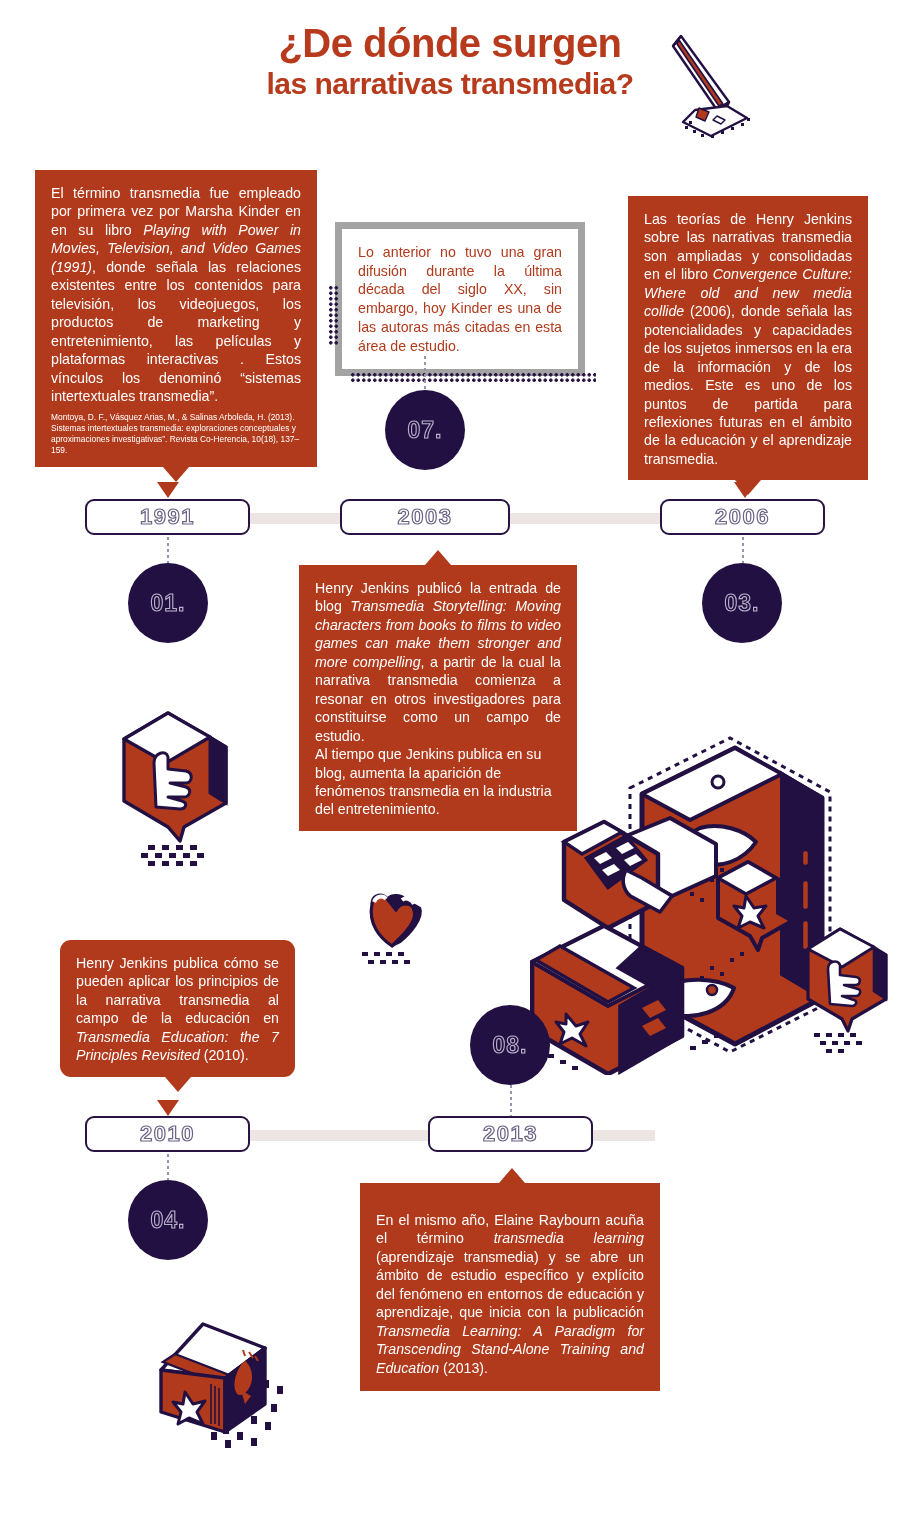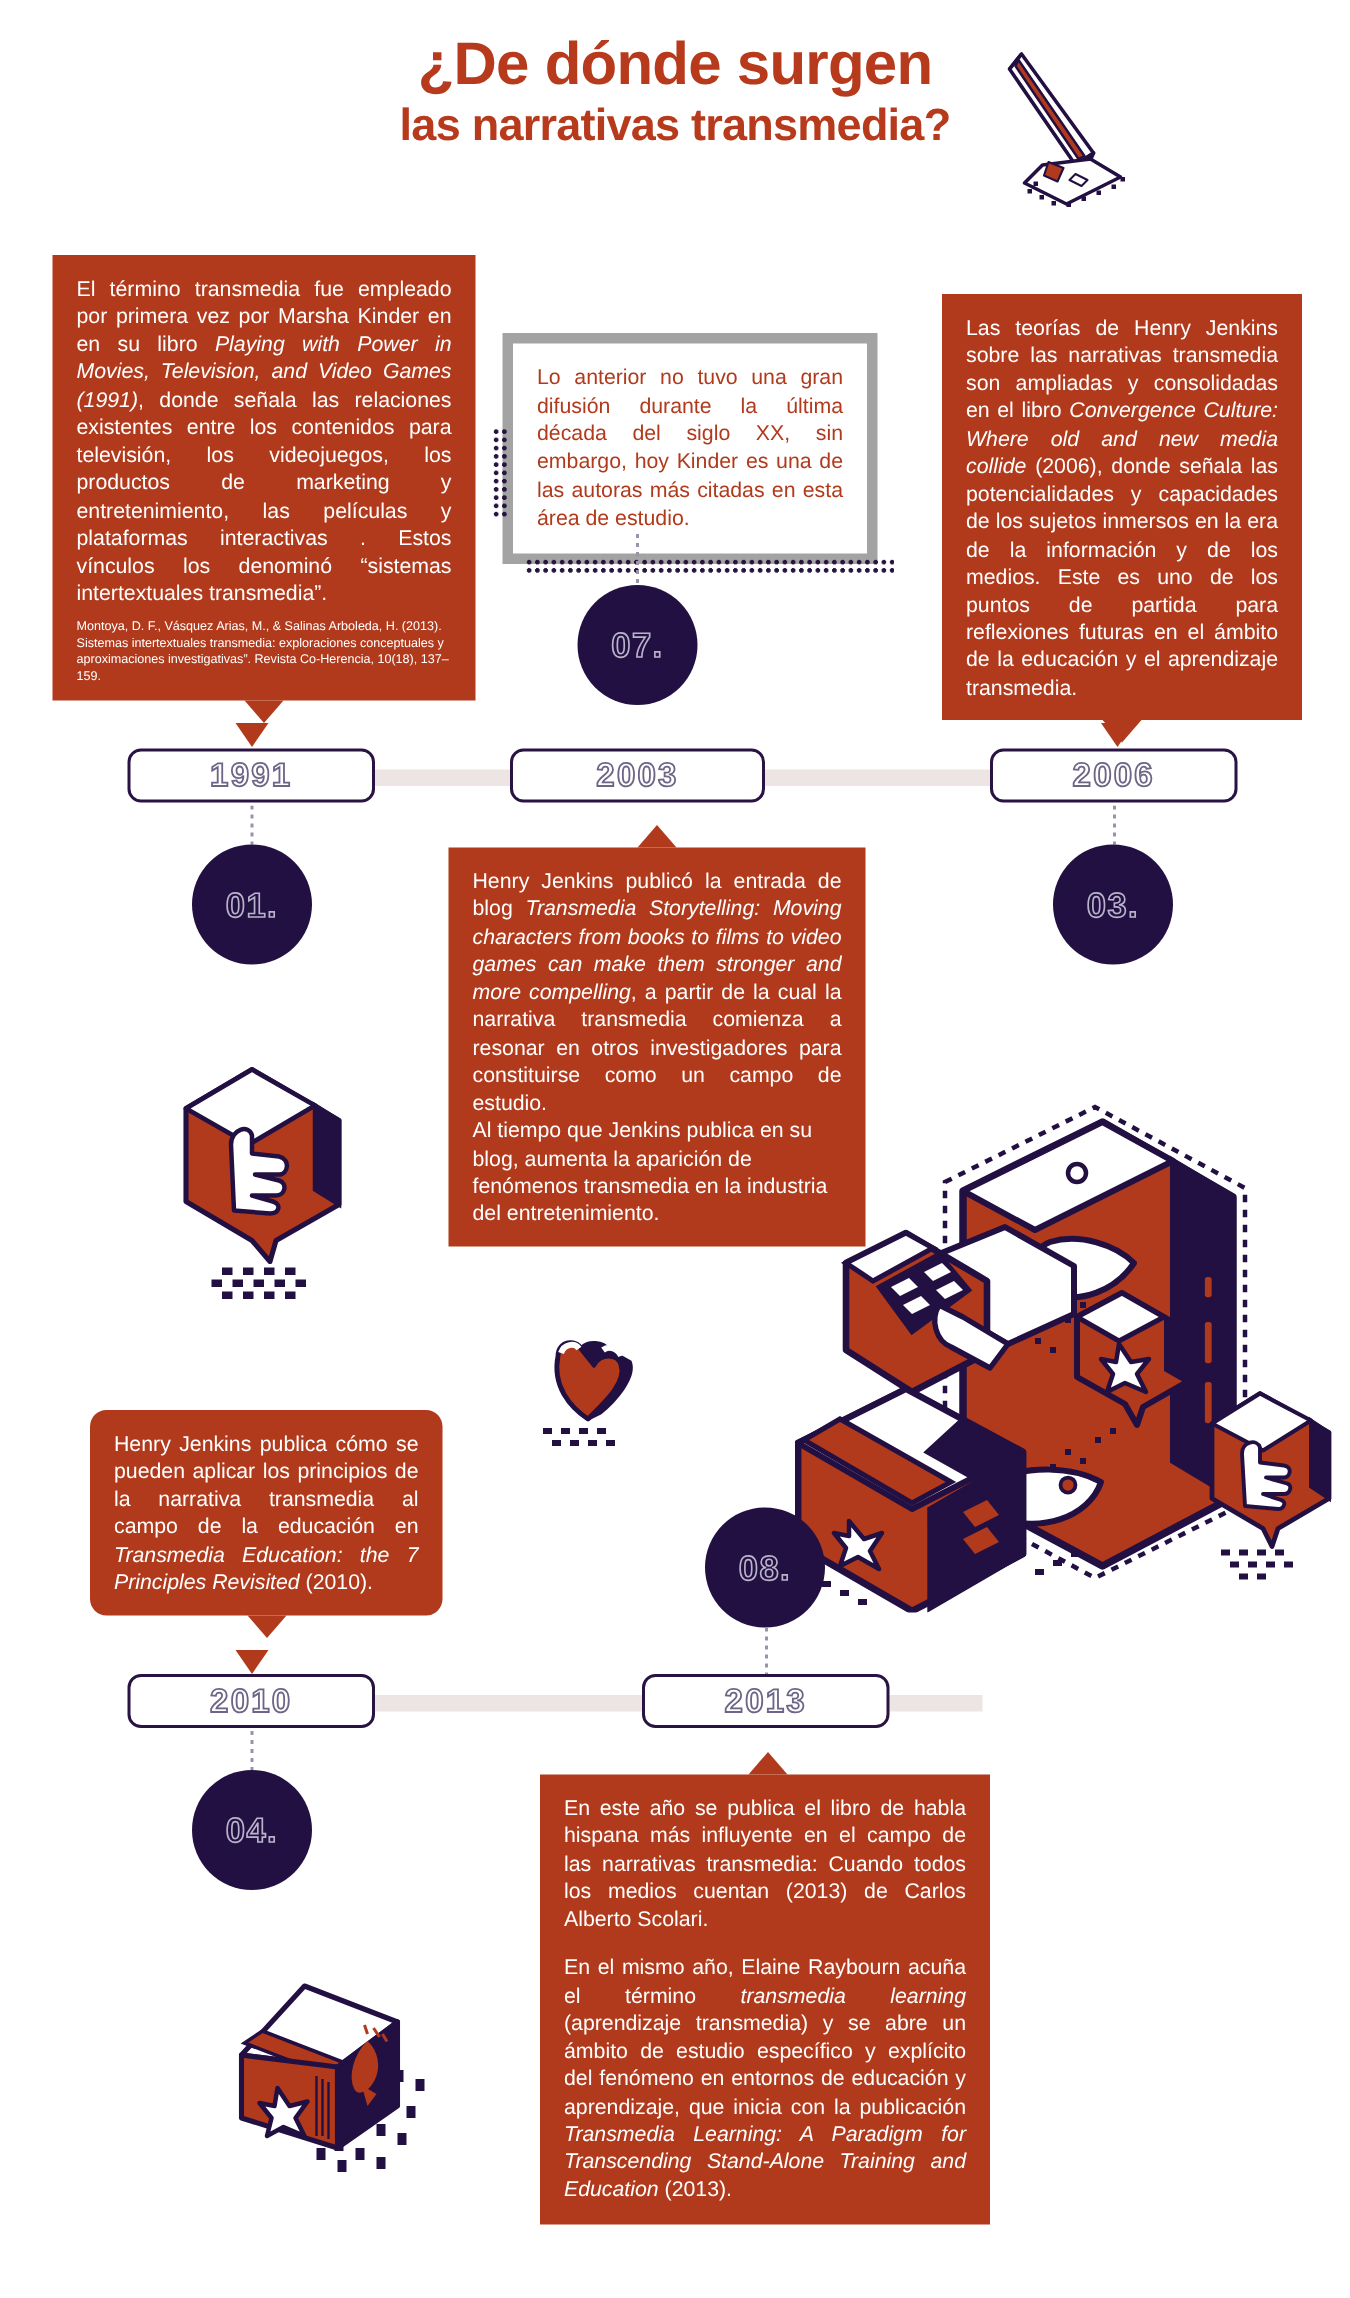--- a/index.html
+++ b/index.html
@@ -370,21 +370,20 @@
   </div>
 
   <div class="dots-conn" style="left:167px; top:1154px; height:26px;"></div>
 
   <div class="num-circle" style="left:128px; top:1180px; width:80px; height:80px;">
     <span class="num-txt">04.</span>
   </div>
 
   <div class="card" style="left:360px; top:1183px; width:300px; padding-bottom:14px;">
     <div class="notch-up" style="left:152px;"></div>
-    <p>En este año se publica el libro de habla hispana más influyente en el campo de las narrativas transmedia: Cuando todos los medios cuentan (2013) de Carlos Alberto Scolari.</p>
     <p style="margin-top:14px;">
       <span>En el mismo año, Elaine Raybourn acuña el término </span><span class="it">transmedia learning</span><span> (aprendizaje transmedia) y se abre un ámbito de estudio específico y explícito del fenómeno en entornos de educación y aprendizaje, que inicia con la publicación </span><span class="it">Transmedia Learning: A Paradigm for Transcending Stand-Alone Training and Education</span><span> (2013).</span>
     </p>
   </div>
 
   <svg class="illu" style="left:145px; top:1300px; width:180px; height:180px;" viewBox="0 0 180 180">
     <g fill="#231043">
       <rect x="104" y="74" width="6" height="8"></rect>
         <rect x="118" y="80" width="6" height="8"></rect>
       <rect x="132" y="86" width="6" height="8"></rect>

